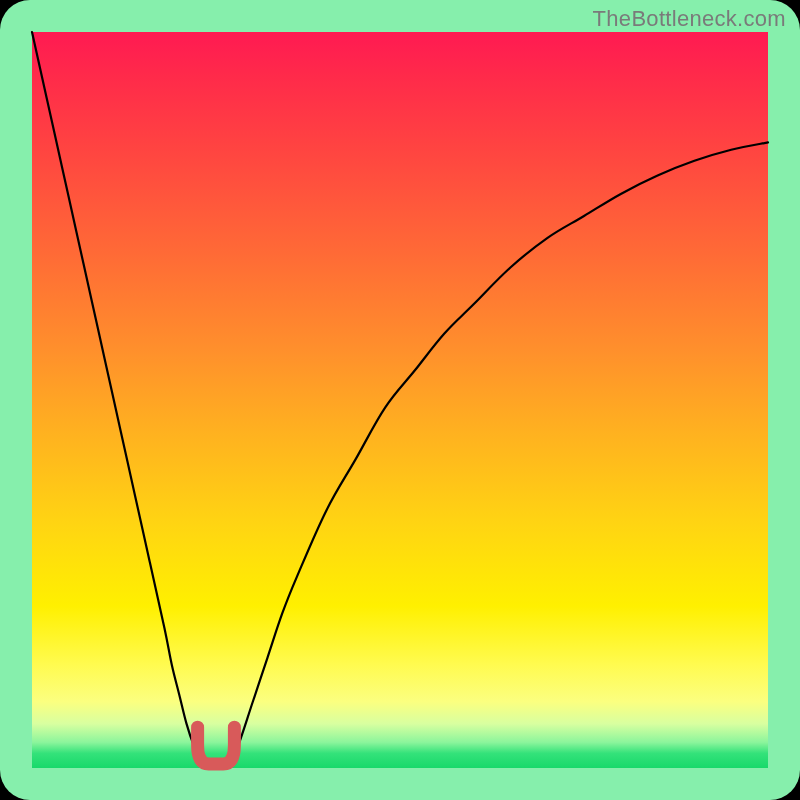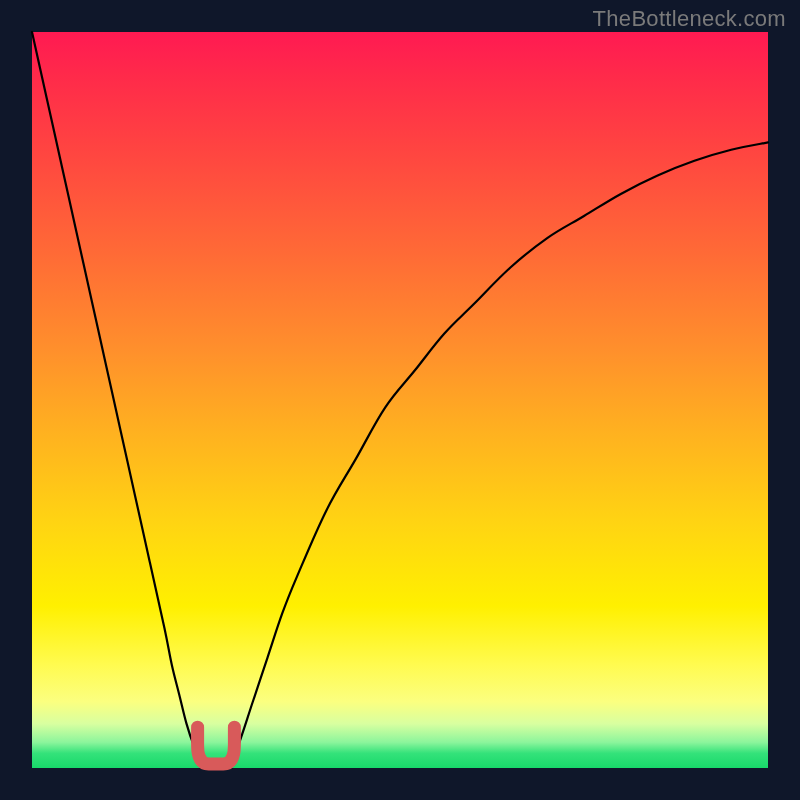--- a/index.html
+++ b/index.html
@@ -10,21 +10,22 @@
     background: #000;
     overflow: hidden;
     font-family: Arial, Helvetica, sans-serif;
   }
   .frame {
     position: absolute;
     left: 0;
     top: 0;
     width: 800px;
     height: 800px;
-    background: #0f172a;
+    background: #86efac;
+    border-radius: 30px;
   }
   .plot {
     position: absolute;
     left: 32px;
     top: 32px;
     width: 736px;
     height: 736px;
     
     background: linear-gradient(
       to bottom,

